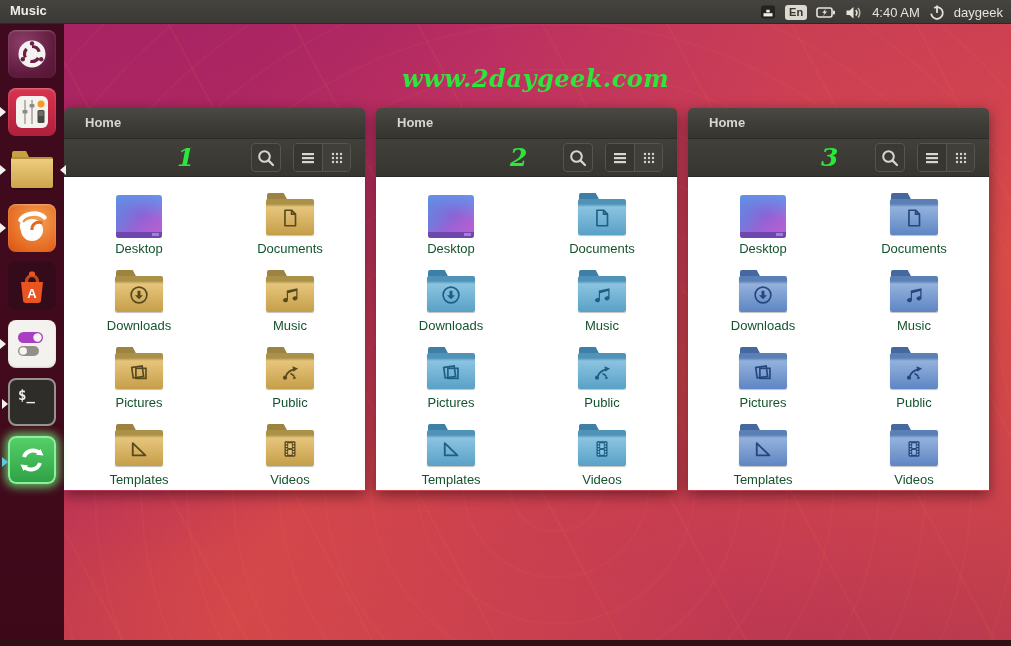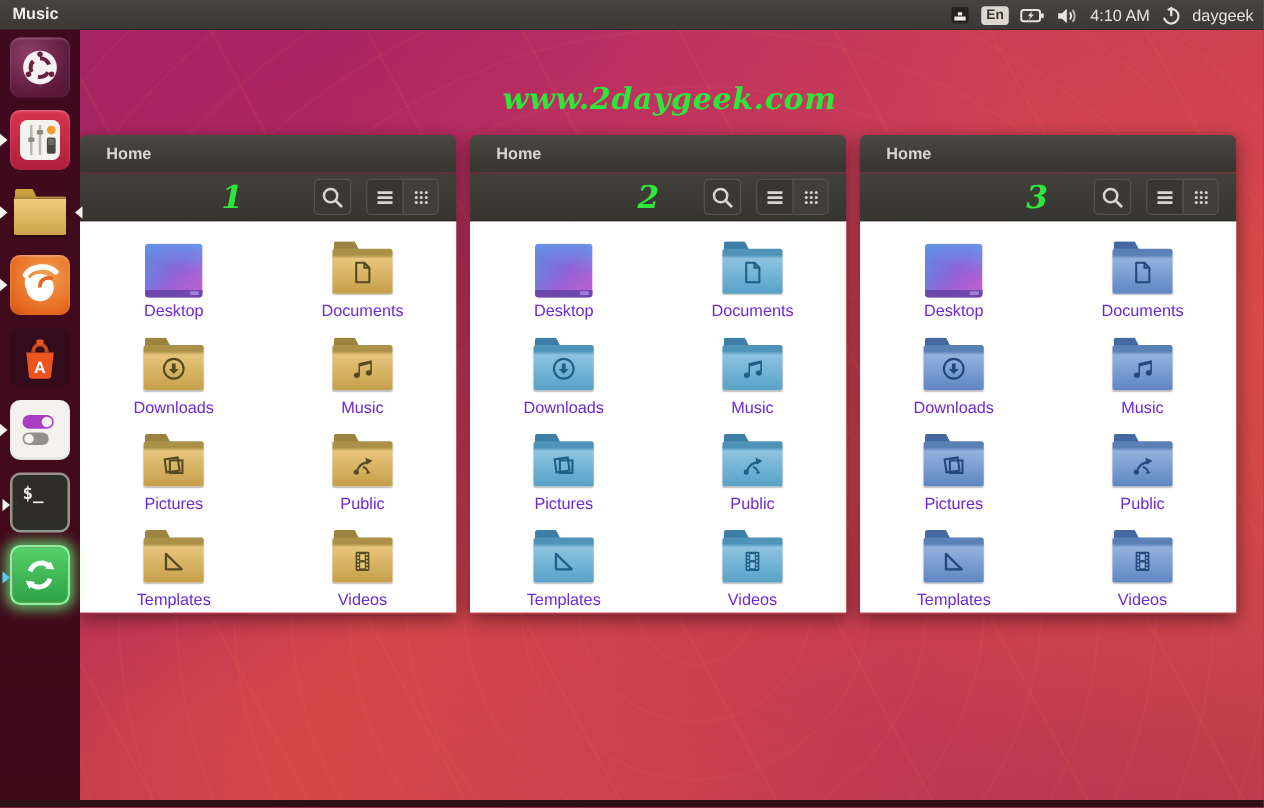--- a/index.html
+++ b/index.html
@@ -84,21 +84,21 @@
   .search-btn { position:absolute; right:84px; top:4px; width:30px; height:29px; border-radius:4px; }
   .viewpair { position:absolute; right:14px; top:4px; width:58px; height:29px; display:flex;
     border:1px solid #57544c; border-radius:4px; overflow:hidden; }
   .seg { width:28px; height:27px; border:none; }
   .seg.list { background:#383631; }
   .seg.grid { background:#413f39; border-left:1px solid #57544c; }
   .content { height:313px; background:#ffffff; display:grid; grid-template-columns:150px 150px;
     justify-content:space-between; align-content:start; padding:13px 0 0 0; row-gap:9px; }
   .fitem { width:150px; height:68px; text-align:center; cursor:default; }
   .ficon { height:48px; display:flex; align-items:flex-end; justify-content:center; }
-  .flabel { margin-top:3px; font-size:13px; color:#6d28d9; line-height:15px; }
+  .flabel { margin-top:3px; font-size:13px; color:#14532d; line-height:15px; }
 
   
   .folder { position:relative; width:48px; height:45px; }
   .folder::before { content:""; position:absolute; top:0; left:1px; width:22px; height:10px;
     background:var(--fb-back); border-radius:2px 1px 0 0; clip-path:polygon(0 0,76% 0,100% 100%,0 100%); }
   .folder::after { content:""; position:absolute; top:6px; left:0; width:48px; height:36px; border-radius:2px;
     background:linear-gradient(180deg, var(--fb-top) 0px, var(--fb-top) 5px, var(--fb-hi) 8px, var(--fb-lo) 100%);
     box-shadow:0 1px 1px rgba(0,0,0,.25); }
   .emblem { position:absolute; z-index:1; top:14px; left:13px; width:22px; height:22px;
     color:var(--fb-emblem); }
@@ -605,21 +605,21 @@
         <path d="M9.5 5L6.3 9h2.2l-1.6 3.2 4.3-4.6H9z" fill="#e7e3da"></path>
       </svg>
     </span>
     <span class="tricon">
       <svg width="18" height="17">
         <path d="M1.5 6.5v4.5h3l4 3.5v-11.5l-4 3.5z" fill="#e7e3da"></path>
         <path d="M10.8 6a4.3 4.3 0 0 1 0 5.5" stroke="#e7e3da" stroke-width="1.6" fill="none"></path>
         <path d="M13 4a7.2 7.2 0 0 1 0 9.5" stroke="#b8b4ab" stroke-width="1.6" fill="none"></path>
       </svg>
     </span>
-    <span class="ttime">4:10 AM</span>
+    <span class="ttime">4:40 AM</span>
     <span class="tricon">
       <svg width="16" height="17">
         <circle cx="8" cy="9" r="5.8" fill="none" stroke="#e7e3da" stroke-width="1.8" stroke-dasharray="29 7.5" transform="rotate(-119 8 9)"></circle>
         <path d="M8 2.2v6" stroke="#e7e3da" stroke-width="1.8" stroke-linecap="round"></path>
       </svg>
     </span>
     <span class="tuser">daygeek</span>
   </div>
 </div>
 

